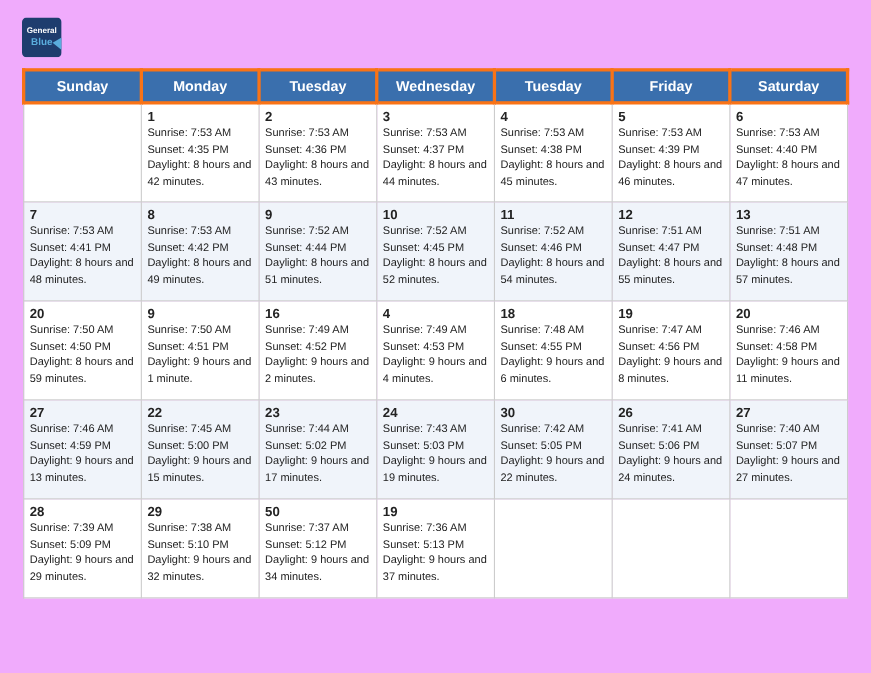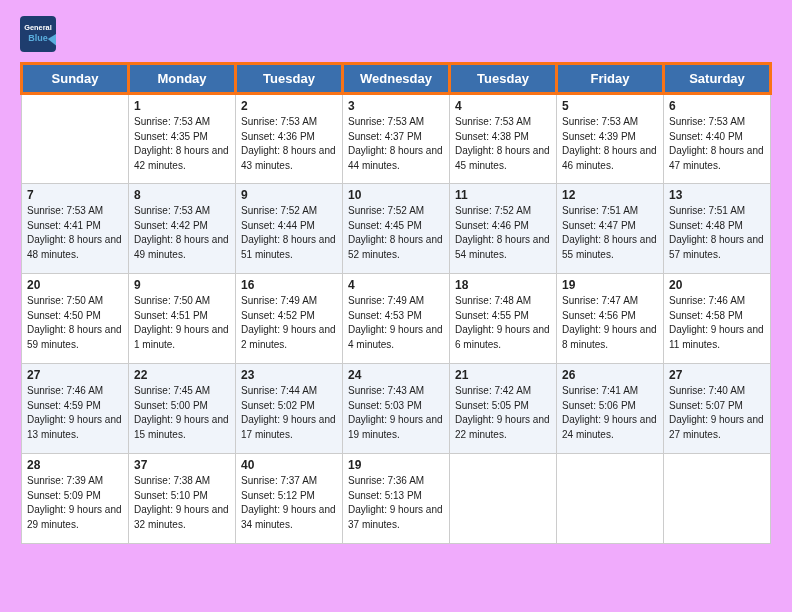--- a/index.html
+++ b/index.html
@@ -226,43 +226,43 @@
           </td>
           <td>
             <span class="day-num">23</span>
             <div class="day-info">Sunrise: 7:44 AM<br>Sunset: 5:02 PM<br>Daylight: 9 hours and 17 minutes.</div>
           </td>
           <td>
             <span class="day-num">24</span>
             <div class="day-info">Sunrise: 7:43 AM<br>Sunset: 5:03 PM<br>Daylight: 9 hours and 19 minutes.</div>
           </td>
           <td>
-            <span class="day-num">21</span>
+            <span class="day-num">30</span>
             <div class="day-info">Sunrise: 7:42 AM<br>Sunset: 5:05 PM<br>Daylight: 9 hours and 22 minutes.</div>
           </td>
           <td>
             <span class="day-num">26</span>
             <div class="day-info">Sunrise: 7:41 AM<br>Sunset: 5:06 PM<br>Daylight: 9 hours and 24 minutes.</div>
           </td>
           <td>
             <span class="day-num">27</span>
             <div class="day-info">Sunrise: 7:40 AM<br>Sunset: 5:07 PM<br>Daylight: 9 hours and 27 minutes.</div>
           </td>
         </tr>
         <tr>
           <td>
             <span class="day-num">28</span>
             <div class="day-info">Sunrise: 7:39 AM<br>Sunset: 5:09 PM<br>Daylight: 9 hours and 29 minutes.</div>
           </td>
           <td>
-            <span class="day-num">37</span>
+            <span class="day-num">29</span>
             <div class="day-info">Sunrise: 7:38 AM<br>Sunset: 5:10 PM<br>Daylight: 9 hours and 32 minutes.</div>
           </td>
           <td>
-            <span class="day-num">40</span>
+            <span class="day-num">50</span>
             <div class="day-info">Sunrise: 7:37 AM<br>Sunset: 5:12 PM<br>Daylight: 9 hours and 34 minutes.</div>
           </td>
           <td>
             <span class="day-num">19</span>
             <div class="day-info">Sunrise: 7:36 AM<br>Sunset: 5:13 PM<br>Daylight: 9 hours and 37 minutes.</div>
           </td>
           <td class="empty-cell"></td>
           <td class="empty-cell"></td>
           <td class="empty-cell"></td>
         </tr>

